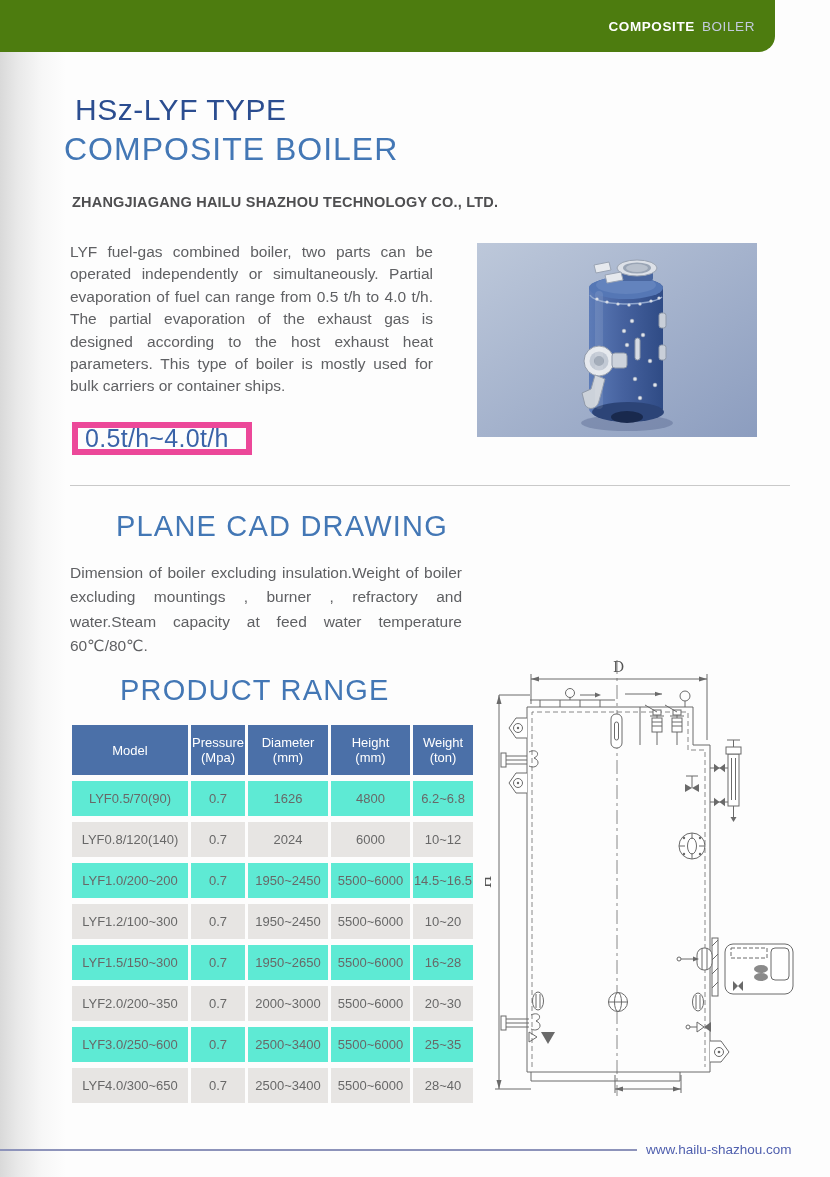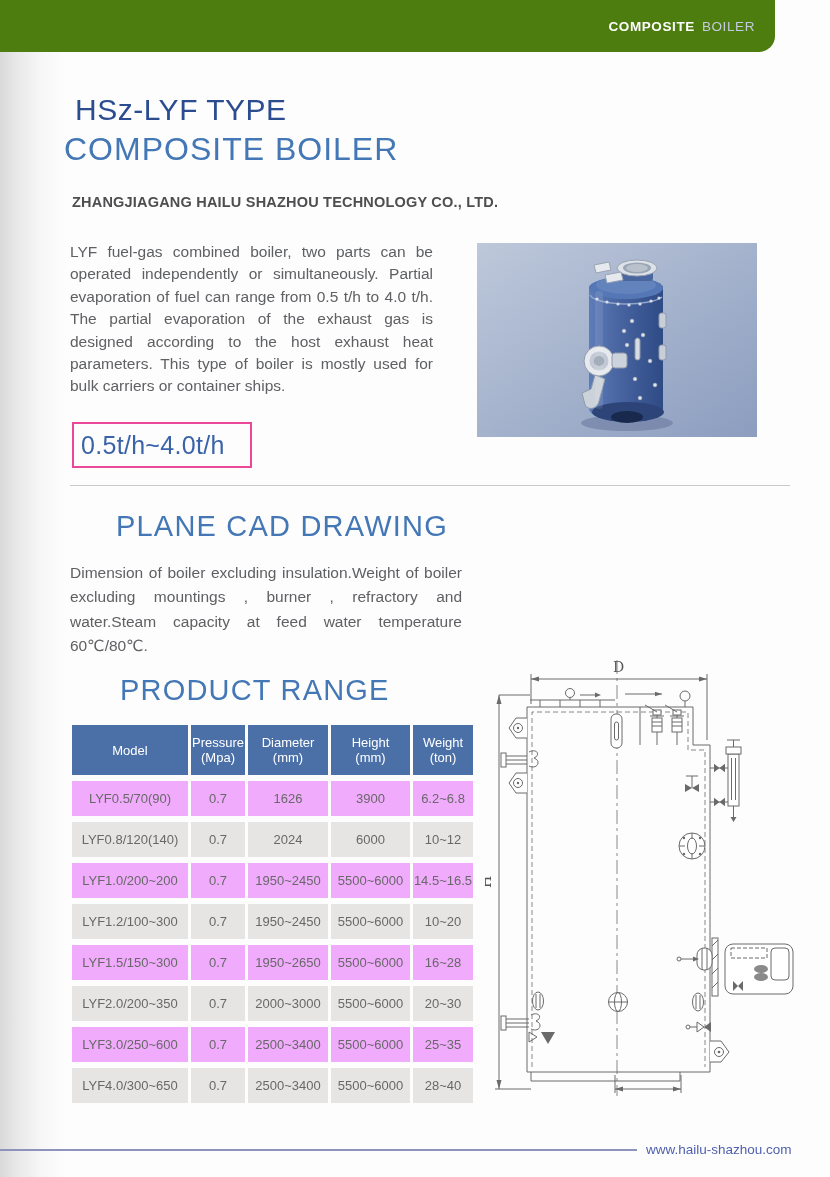--- a/index.html
+++ b/index.html
@@ -15,40 +15,40 @@
   .banner-light{color:#c3cbdd;margin-left:7px;font-weight:normal;}
   
   .hero-title{position:absolute;left:75px;top:93px;font-size:30px;font-weight:normal;
         color:#2b4d90;letter-spacing:.5px;}
   .hero-subtitle{position:absolute;left:64px;top:131px;font-size:32px;font-weight:normal;
         color:#4377b5;letter-spacing:1px;}
   .company{position:absolute;left:72px;top:194px;font-size:14.5px;font-weight:600;
         color:#4e4e50;letter-spacing:.2px;}
   .hero-desc{position:absolute;left:70px;top:241px;width:363px;font-size:15.5px;
         line-height:22.4px;color:#5f6063;text-align:justify;}
-  .capacity-badge{position:absolute;left:72px;top:422px;width:180px;height:46px;
-        border:2px solid #ec4899;box-sizing:border-box;color:#3a63a8;font-size:25px;
+  .capacity-badge{position:absolute;left:72px;top:422px;width:180px;height:33px;
+        border:6px solid #ec4899;box-sizing:border-box;color:#3a63a8;font-size:25px;
         display:flex;align-items:center;padding-left:7px;letter-spacing:.3px;}
   .boiler-photo{position:absolute;left:477px;top:243px;width:280px;height:194px;}
   
   .divider{position:absolute;left:70px;top:485px;width:720px;height:1px;background:#c9c9c9;}
   .section-title{position:absolute;font-size:29px;color:#4377b5;letter-spacing:1.2px;
         font-weight:normal;margin-left:46px;}
   .cad-title{left:70px;top:510px;}
   .cad-desc{position:absolute;left:70px;top:561px;width:392px;font-size:15.5px;
         line-height:24.3px;color:#5f6063;text-align:justify;}
   .range-title{left:74px;top:674px;}
   
   .ptable{position:absolute;left:72px;top:725px;width:401px;}
   .ptr{display:grid;grid-template-columns:116px 54px 80px 79px 60px;column-gap:3px;
         margin-bottom:6px;}
   .pth{background:#4b70a8;color:#ffffff;height:50px;display:flex;flex-direction:column;
         align-items:center;justify-content:center;font-size:13px;line-height:15px;}
   .ptd{height:35px;display:flex;align-items:center;justify-content:center;
-        font-size:13px;color:#686868;background:#f0abfc;}
+        font-size:13px;color:#686868;background:#5eead4;}
   .ptr.alt .ptd{background:#e7e5e3;}
   
   .cad-drawing{position:absolute;left:485px;top:648px;width:345px;height:455px;}
   .cad-drawing svg{stroke:#6a6a6a;fill:none;stroke-width:1;}
   .dimtext{font-family:"DejaVu Serif","Liberation Serif",serif;font-size:14px;
         fill:#555;stroke:none;}
   
   .footer-line{position:absolute;left:0;top:1149px;width:637px;height:2px;background:#8d93ba;}
   .footer-link{position:absolute;left:646px;top:1142px;font-size:13.5px;color:#4f5fae;
         text-decoration:none;}
@@ -153,21 +153,21 @@
         </div>
         <div class="pth">
           <span>Weight</span>
           <span>(ton)</span>
         </div>
       </div>
       <div class="ptr">
         <div class="ptd">LYF0.5/70(90)</div>
         <div class="ptd">0.7</div>
         <div class="ptd">1626</div>
-        <div class="ptd">3900</div>
+        <div class="ptd">4800</div>
         <div class="ptd">6.2~6.8</div>
       </div>
       <div class="ptr alt">
         <div class="ptd">LYF0.8/120(140)</div>
         <div class="ptd">0.7</div>
         <div class="ptd">2024</div>
         <div class="ptd">6000</div>
         <div class="ptd">10~12</div>
       </div>
       <div class="ptr">

